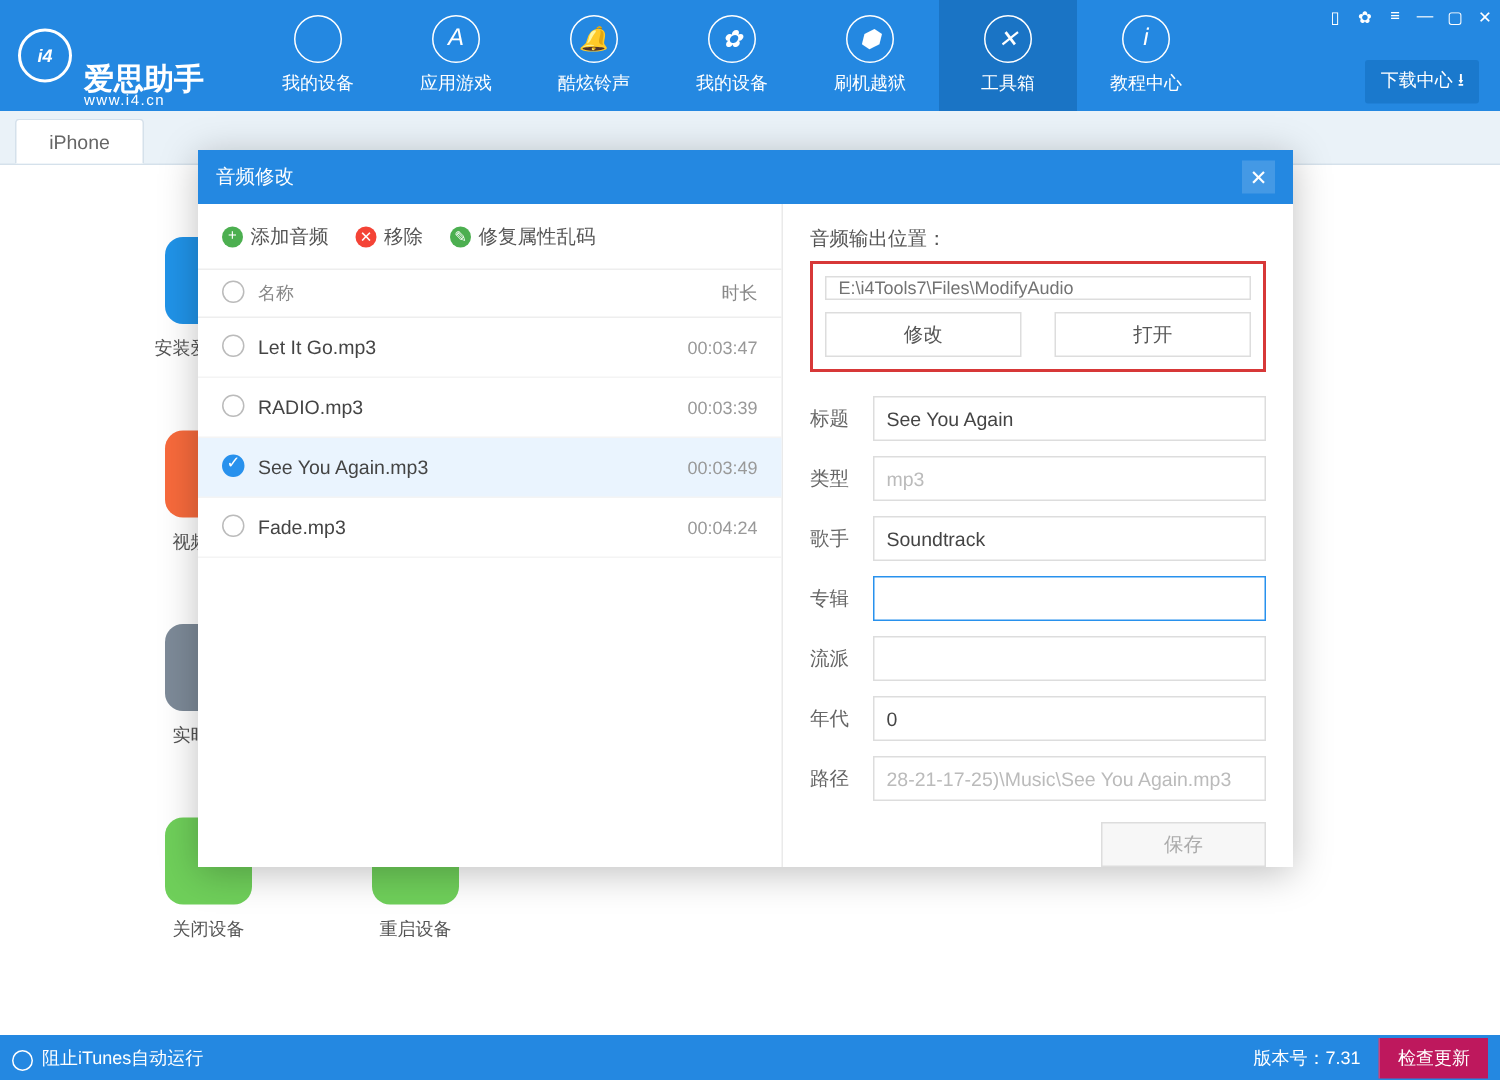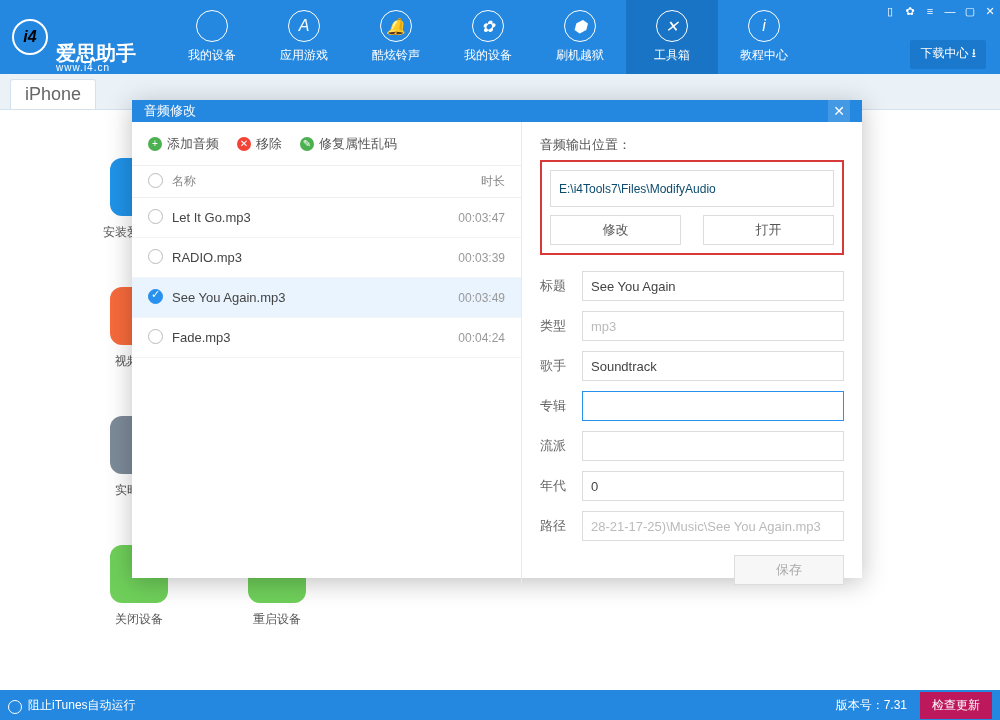--- a/index.html
+++ b/index.html
@@ -1,35 +1,35 @@
 <!DOCTYPE html>
 <html><head>
 <meta charset="utf-8">
 <style>
 * { margin: 0; padding: 0; box-sizing: border-box; font-family: "Microsoft YaHei", Arial, sans-serif; }
 body { width: 1000px; height: 720px; background: #f5f9fc; overflow: hidden; position: relative; }
 
 .header { height: 74px; background: #2488e1; display: flex; align-items: center; padding: 0 0 0 12px; position: relative; }
 .logo-wrap { display: flex; align-items: center; gap: 8px; margin-right: 30px; }
-.logo-circle { width: 36px; height: 36px; border: 2px solid #fff; border-radius: 50%; display: flex; align-items: center; justify-content: center; color: #000000; font-weight: bold; font-size: 16px; font-style: italic; }
+.logo-circle { width: 36px; height: 36px; border: 2px solid #fff; border-radius: 50%; display: flex; align-items: center; justify-content: center; color: #ffffff; font-weight: bold; font-size: 12px; font-style: italic; }
 .logo-text { color: #fff; line-height: 1; margin-top: 41px; }
 .logo-text .cn { font-size: 20px; font-weight: 700; }
 .logo-text .en { font-size: 10px; letter-spacing: 1px; }
 
 .nav { display: flex; align-items: center; height: 100%; }
 .nav-item { width: 92px; height: 100%; display: flex; flex-direction: column; align-items: center; justify-content: center; color: #fff; font-size: 12px; cursor: pointer; gap: 5px; }
 .nav-item.active { background: #1a74c5; }
 .nav-icon { width: 32px; height: 32px; border: 1.5px solid #fff; border-radius: 50%; display: flex; align-items: center; justify-content: center; font-size: 16px; font-style: italic; }
 
 .win-ctrl { position: absolute; top: 0; right: 0; display: flex; }
 .win-btn { width: 20px; height: 22px; display: flex; align-items: center; justify-content: center; color: #fff; font-size: 11px; cursor: pointer; }
 .dl-center { position: absolute; top: 40px; right: 14px; background: #1a79cd; color: #fff; font-size: 12px; padding: 4px 10px; border-radius: 2px; cursor: pointer; }
 
 .tabs { height: 36px; background: #eaf2f8; border-bottom: 1px solid #d5e1eb; display: flex; align-items: flex-end; padding-left: 10px; }
-.tab { height: 30px; width: 86px; display: flex; align-items: center; justify-content: center; font-size: 18px; color: #666; background: #fff; border: 1px solid #d5e1eb; border-bottom: none; border-radius: 3px 3px 0 0; }
+.tab { height: 30px; width: 86px; display: flex; align-items: center; justify-content: center; font-size: 13px; color: #666; background: #fff; border: 1px solid #d5e1eb; border-bottom: none; border-radius: 3px 3px 0 0; }
 
 .main-area { position: relative; height: 580px; background: #fff; }
 
 .tile-grid { position: absolute; top: 48px; left: 70px; display: grid; grid-template-columns: repeat(6, 138px); row-gap: 46px; }
 .tile { display: flex; flex-direction: column; align-items: center; gap: 8px; font-size: 12px; color: #555; cursor: pointer; }
 .tile-icon { width: 58px; height: 58px; border-radius: 12px; display: flex; align-items: center; justify-content: center; }
 
 .statusbar { position: absolute; bottom: 0; left: 0; right: 0; height: 30px; background: #2488e1; color: #fff; display: flex; align-items: center; padding: 0 8px; font-size: 12px; }
 .status-left { display: flex; align-items: flex-end; gap: 6px; flex: 1; }
 .status-circle { width: 14px; height: 14px; border: 1.5px solid #fff; border-radius: 50%; }
@@ -56,21 +56,21 @@
 .row .c1 { flex: 1; }
 .row .c2 { width: 70px; text-align: right; color: #999; font-size: 12px; }
 .row.selected { background: #eaf4fe; }
 .radio { width: 15px; height: 15px; border: 1px solid #bbb; border-radius: 50%; display: inline-block; }
 .radio.checked { border-color: #2891ed; background: #2891ed; position: relative; }
 .radio.checked:after { content: "✓"; color: #fff; position: absolute; top: -2px; left: 2px; font-size: 11px; }
 
 .mright { flex: 1; padding: 14px 18px 0 18px; font-size: 13px; color: #555; display: flex; flex-direction: column; }
 .out-label { margin-bottom: 6px; }
 .out-box { border: 2px solid #d73838; padding: 8px; margin-bottom: 16px; }
-.out-path { width: 100%; height: 37px; border: 1px solid #ddd; padding: 0 8px; font-size: 12px; color: #0c4a6e; margin-bottom: 8px; }
+.out-path { width: 100%; height: 16px; border: 1px solid #ddd; padding: 0 8px; font-size: 12px; color: #737373; margin-bottom: 8px; }
 .out-btns { display: flex; gap: 22px; }
 .out-btns button { flex: 1; height: 30px; border: 1px solid #ddd; background: #fff; font-size: 13px; color: #555; cursor: pointer; }
 
 .fld { display: flex; align-items: center; margin-bottom: 10px; }
 .fld label { width: 42px; color: #666; }
 .fld input { flex: 1; height: 30px; border: 1px solid #ddd; padding: 0 8px; font-size: 13px; color: #444; }
 .fld input[readonly] { color: #bbb; }
 .fld input.focused { border-color: #2891ed; outline: none; }
 
 .save-row { display: flex; justify-content: flex-end; margin-top: 4px; }

